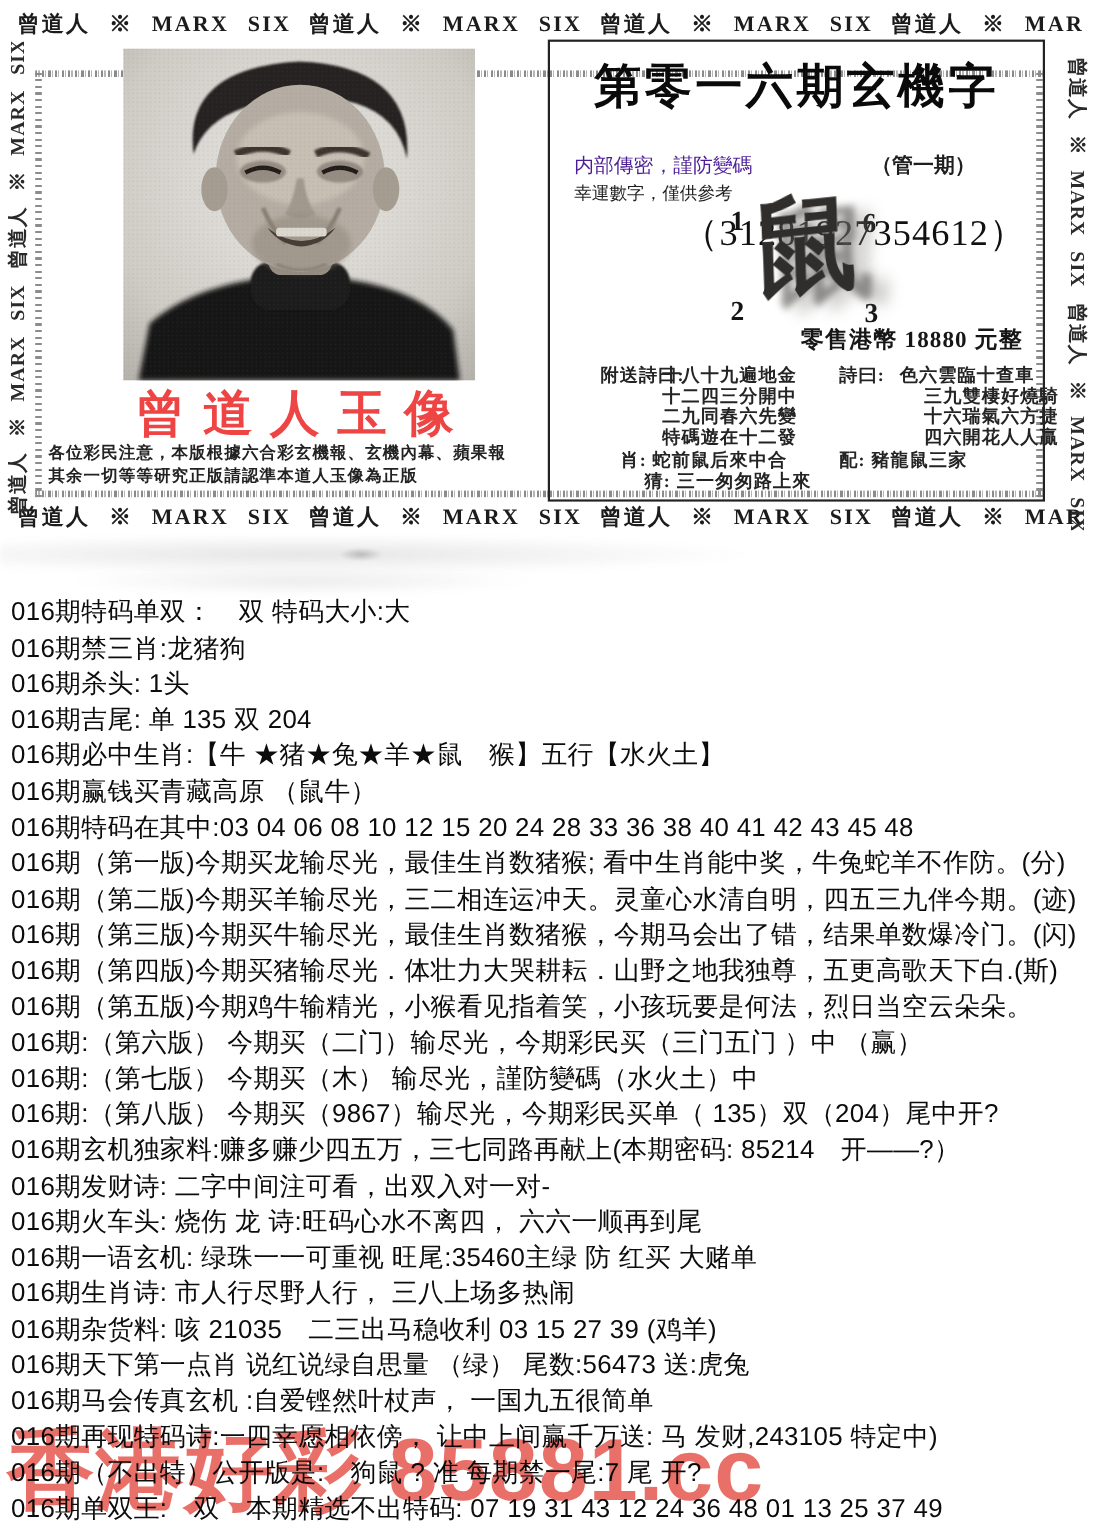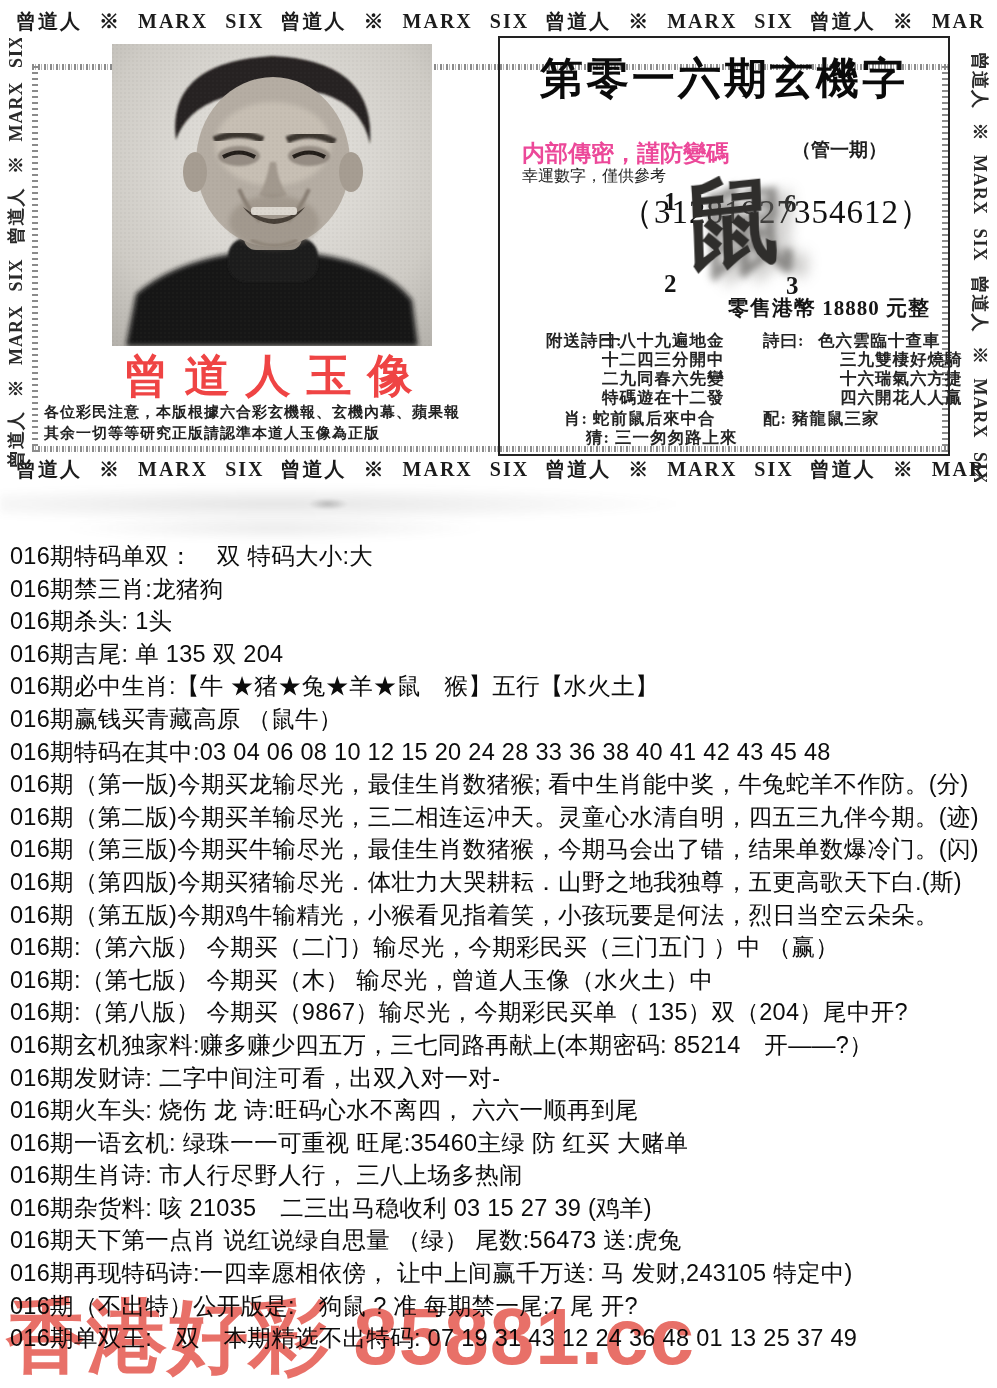--- a/index.html
+++ b/index.html
@@ -41,21 +41,21 @@
   .notice {
     position:absolute; left:44px; top:402px; width:430px;
     font-family:"Liberation Serif", serif; font-weight:bold; font-size:15px;
     line-height:21px; letter-spacing:1px; color:#222;
   }
   
   .mystic { position:absolute; left:498px; top:36px; width:448px; height:416px; border:2px solid #222; }
   .mystic > div { position:absolute; white-space:nowrap; }
   .m-title { top:12px; left:0; width:100%; text-align:center;
     font-family:"Liberation Serif", serif; font-weight:bold; font-size:43px; letter-spacing:3px; color:#0a0a0a; }
-  .m-secret { left:22px; top:100px; font-family:"Liberation Serif", serif; font-weight:bold; font-size:23px; color:#ec4899; }
+  .m-secret { left:22px; top:100px; font-family:"Liberation Serif", serif; font-weight:normal; font-size:18px; color:#4c1d95; }
   .m-issue  { left:292px; top:99px; font-family:"Liberation Serif", serif; font-weight:bold; font-size:19px; color:#1e1e1e; }
   .m-lucky  { left:22px; top:128px; font-family:"Liberation Serif", serif; font-weight:normal; font-size:16px; color:#1e1e1e; }
   .m-lucknum{ left:120px; top:152px; font-family:"Liberation Serif", serif; font-size:33px; letter-spacing:1px; color:#111; }
   .rat-art { left:150px; top:146px; width:196px; height:132px; }
   .rat-art div { position:absolute; font-family:"Liberation Serif", serif; }
   .rat-num { font-weight:bold; font-size:25px; color:#151515; }
   .rn1 { left:14px; top:4px; } .rn6 { left:134px; top:6px; }
   .rn2 { left:14px; top:86px; } .rn3 { left:136px; top:88px; }
   .rat-char {
     left:34px; top:-8px; font-size:96px; line-height:1; font-weight:bold; color:#2f2e2c;
@@ -200,27 +200,28 @@
   <div class="bl">016期吉尾: 单 135 双 204</div>
   <div class="bl b">016期必中生肖:【牛 ★猪★兔★羊★鼠　猴】五行【水火土】</div>
   <div class="bl">016期赢钱买青藏高原 （鼠牛）</div>
   <div class="bl b">016期特码在其中:03 04 06 08 10 12 15 20 24 28 33 36 38 40 41 42 43 45 48</div>
   <div class="bl">016期（第一版)今期买龙输尽光，最佳生肖数猪猴; 看中生肖能中奖，牛兔蛇羊不作防。(分)</div>
   <div class="bl">016期（第二版)今期买羊输尽光，三二相连运冲天。灵童心水清自明，四五三九伴今期。(迹)</div>
   <div class="bl">016期（第三版)今期买牛输尽光，最佳生肖数猪猴，今期马会出了错，结果单数爆冷门。(闪)</div>
   <div class="bl">016期（第四版)今期买猪输尽光．体壮力大哭耕耘．山野之地我独尊，五更高歌天下白.(斯)</div>
   <div class="bl">016期（第五版)今期鸡牛输精光，小猴看见指着笑，小孩玩要是何法，烈日当空云朵朵。</div>
   <div class="bl b">016期:（第六版） 今期买（二门）输尽光，今期彩民买（三门五门 ）中 （赢）</div>
-  <div class="bl b">016期:（第七版） 今期买（木） 输尽光，曾道人玉像（水火土）中</div>
+  <div class="bl b">016期:（第七版） 今期买（木） 输尽光，謹防變碼（水火土）中</div>
   <div class="bl">016期:（第八版） 今期买（9867）输尽光，今期彩民买单（ 135）双（204）尾中开?</div>
   <div class="bl">016期玄机独家料:赚多赚少四五万，三七同路再献上(本期密码: 85214　开——?）</div>
   <div class="bl">016期发财诗: 二字中间注可看，出双入对一对-</div>
   <div class="bl">016期火车头: 烧伤 龙 诗:旺码心水不离四， 六六一顺再到尾</div>
   <div class="bl b">016期一语玄机: 绿珠一一可重视 旺尾:35460主绿  防 红买 大赌单</div>
   <div class="bl">016期生肖诗: 市人行尽野人行， 三八上场多热闹</div>
   <div class="bl">016期杂货料: 咳  21035　二三出马稳收利 03 15 27 39 (鸡羊)</div>
   <div class="bl b">016期天下第一点肖  说红说绿自思量 （绿） 尾数:56473 送:虎兔</div>
+  <div class="bl">016期马会传真玄机 :自爱铿然叶杖声， 一国九五很简单</div>
   <div class="bl">016期再现特码诗:一四幸愿相依傍， 让中上间赢千万送: 马 发财,243105 特定中)</div>
   <div class="bl">016期（不出特）公开版是:　狗鼠 ? 准 每期禁一尾:7 尾 开?</div>
   <div class="bl">016期单双王:　双　本期精选不出特码: 07 19 31 43 12 24 36 48 01 13 25 37 49</div>
 </div>
 
 <div class="watermark">香港好彩 85881.cc</div>
 
 </body></html>

